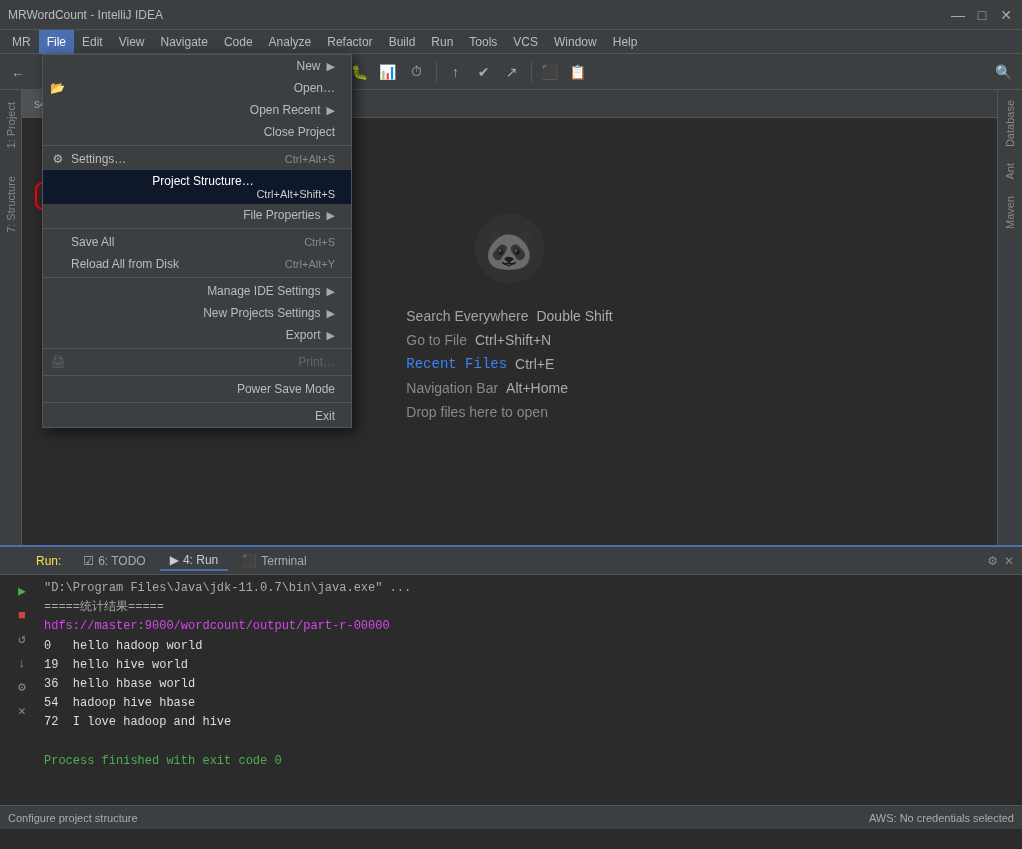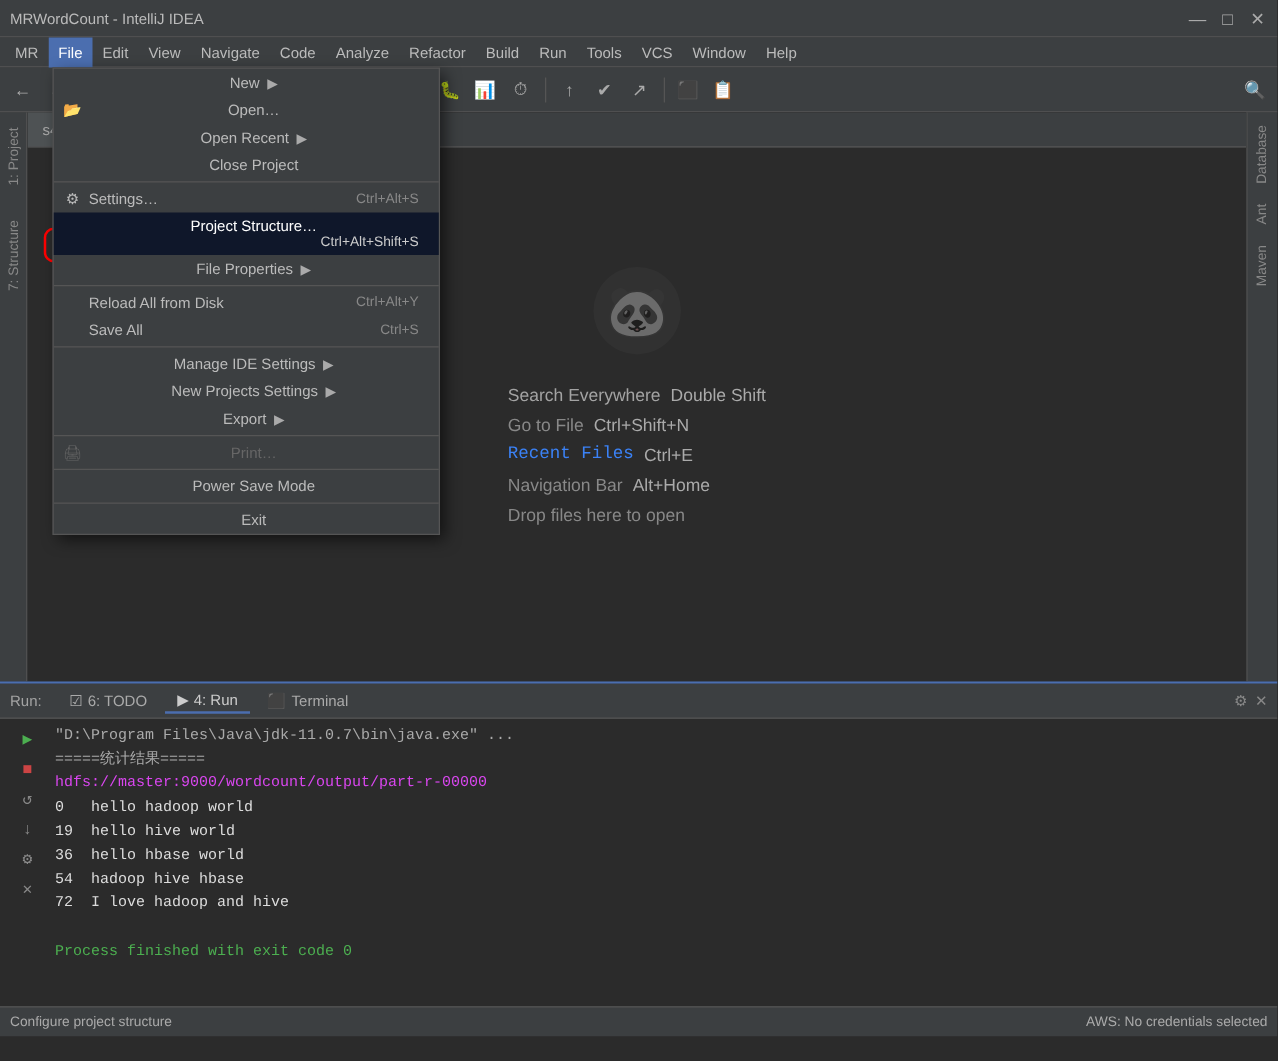--- a/index.html
+++ b/index.html
@@ -278,21 +278,21 @@
       border: 1px solid #555;
       box-shadow: 4px 4px 12px rgba(0,0,0,0.6);
       z-index: 1000;
     }
     .menu-group-item {
       padding: 4px 16px 4px 28px;
       color: #bbbbbb;
       cursor: pointer;
       display: flex;
       align-items: center;
-      justify-content: center;
+      justify-content: flex-end;
       font-size: 12px;
       min-height: 22px;
       position: relative;
     }
     .menu-group-item.highlighted {
       background: #0f172a;
       color: #fff;
       flex-direction: column;
     }
     .menu-group-item.highlighted .menu-shortcut { color: #ccc; }
@@ -452,21 +452,21 @@
 
   <div id="right-sidebar">
     <div class="right-sidebar-label">Database</div>
     <div class="right-sidebar-label">Ant</div>
     <div class="right-sidebar-label">Maven</div>
   </div>
 </div>
 
 <div id="bottom-panel">
   <div id="bottom-tabs">
-    <div style="color:#a3a3a3;font-size:12px;margin-right:8px;">Run:</div>
+    <div style="color:#fde047;font-size:12px;margin-right:8px;margin-left:28px;">Run:</div>
     <div class="bottom-tab">
       <span class="bottom-tab-icon">☑</span>
       <span>6: TODO</span>
     </div>
     <div class="bottom-tab active">
       <span class="bottom-tab-icon">▶</span>
       <span>4: Run</span>
     </div>
     <div class="bottom-tab">
       <span class="bottom-tab-icon">⬛</span>
@@ -534,26 +534,26 @@
   <div class="menu-group-item highlighted">
     <span>Project Structure…</span>
     <span class="menu-shortcut">Ctrl+Alt+Shift+S</span>
   </div>
   <div class="menu-group-item">
     <span>File Properties</span>
     <span class="menu-arrow">▶</span>
   </div>
   <div class="menu-separator"></div>
   <div class="menu-group-item">
+    <span>Save All</span>
+    <span class="menu-shortcut">Ctrl+S</span>
+  </div>
+  <div class="menu-group-item">
     <span>Reload All from Disk</span>
     <span class="menu-shortcut">Ctrl+Alt+Y</span>
-  </div>
-  <div class="menu-group-item">
-    <span>Save All</span>
-    <span class="menu-shortcut">Ctrl+S</span>
   </div>
   <div class="menu-separator"></div>
   <div class="menu-group-item">
     <span>Manage IDE Settings</span>
     <span class="menu-arrow">▶</span>
   </div>
   <div class="menu-group-item">
     <span>New Projects Settings</span>
     <span class="menu-arrow">▶</span>
   </div>

